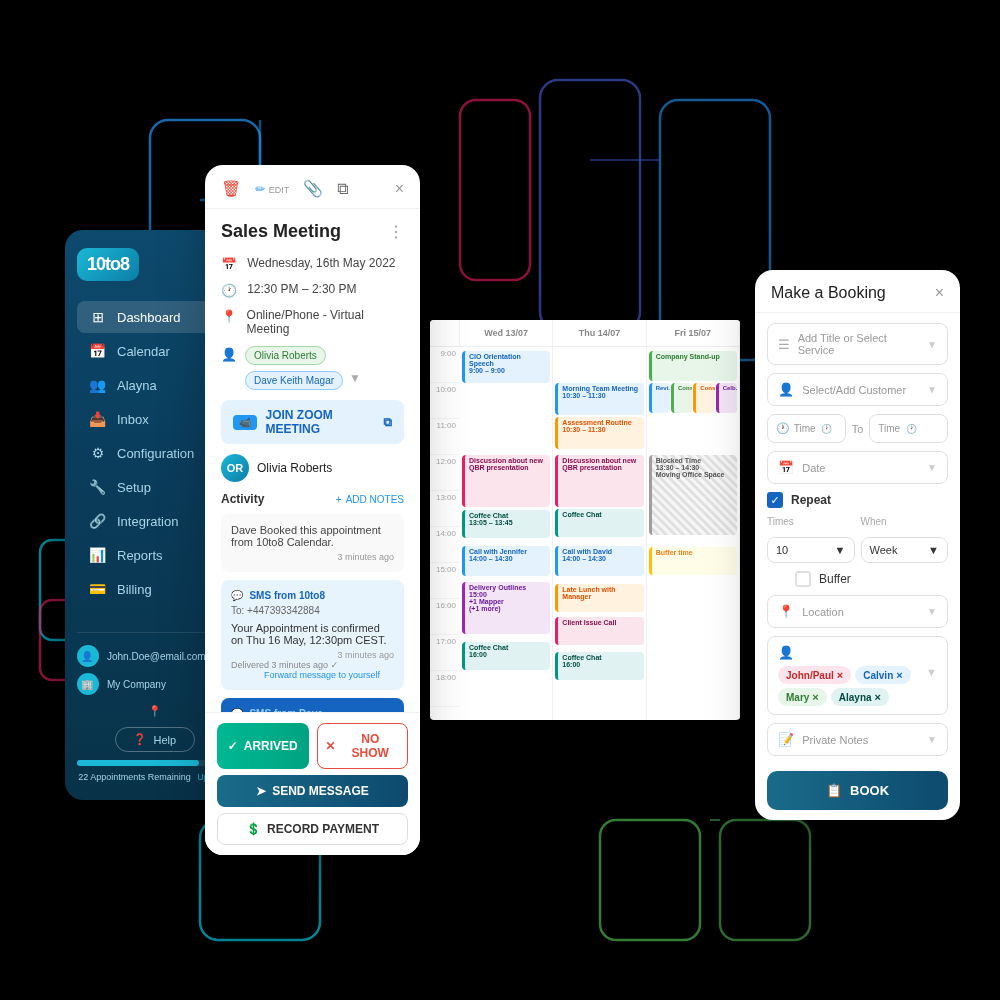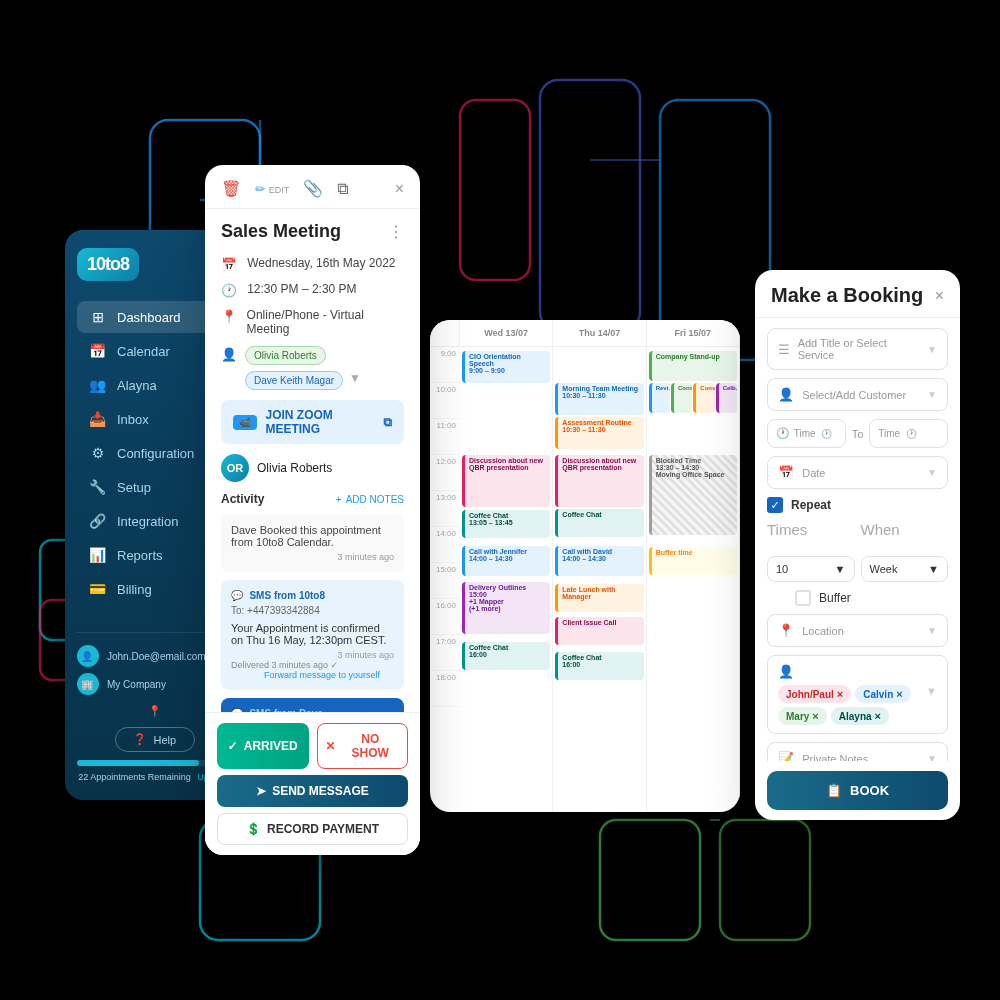--- a/index.html
+++ b/index.html
@@ -151,23 +151,23 @@
     .btn-record {
       background: #fff; color: #333; border: 1.5px solid #ddd; border-radius: 8px;
       padding: 8px; font-size: 12px; font-weight: 600;
       cursor: pointer; width: 100%; display: flex; align-items: center; justify-content: center; gap: 6px;
     }
 
     
     .calendar-panel {
       position: absolute;
       left: 430px; top: 320px;
-      width: 310px; height: 492px;
+      width: 310px; height: 400px;
       background: #fff;
-      border-radius: 20px;
+      border-radius: 4px;
       z-index: 15;
       box-shadow: 0 8px 32px rgba(0,0,0,0.18);
       overflow: hidden;
       display: flex; flex-direction: column;
     }
     .cal-header {
       display: flex; background: #fff; border-bottom: 1px solid #eee;
       font-size: 10px; font-weight: 600; color: #555;
     }
     .cal-col-header { flex: 1; text-align: center; padding: 8px 4px; border-right: 1px solid #f0f0f0; font-size: 9px; color: #888; }
@@ -202,21 +202,21 @@
       z-index: 20;
       box-shadow: 0 12px 48px rgba(0,0,0,0.25);
       overflow: hidden;
       display: flex; flex-direction: column;
     }
     .booking-header {
       display: flex; align-items: center; justify-content: space-between;
       padding: 14px 16px 10px;
       border-bottom: 1px solid #f0f0f0;
     }
-    .booking-title { font-size: 20px; font-weight: 700; color: #222; }
+    .booking-title { font-size: 16px; font-weight: 400; color: #222; }
     .booking-close { color: #999; font-size: 16px; cursor: pointer; }
     .booking-body { flex: 1; overflow-y: auto; padding: 10px 12px; }
     .booking-field {
       display: flex; align-items: center; gap: 8px;
       border: 1.5px solid #e0e0e0; border-radius: 8px;
       padding: 8px 10px; margin-bottom: 8px; cursor: pointer;
       font-size: 11px; color: #999;
     }
     .booking-field-icon { color: #aaa; font-size: 13px; }
     .booking-field-text { flex: 1; }
@@ -230,21 +230,21 @@
     .time-sep { font-size: 11px; color: #999; display: flex; align-items: center; }
     .checkbox-row { display: flex; align-items: center; gap: 8px; margin-bottom: 8px; }
     .checkbox { width: 16px; height: 16px; background: #1565c0; border-radius: 3px; display:flex; align-items:center; justify-content:center; }
     .checkbox-label { font-size: 12px; font-weight: 600; color: #333; }
     .repeat-options { display: flex; gap: 6px; margin-bottom: 8px; }
     .repeat-select {
       flex: 1; border: 1.5px solid #e0e0e0; border-radius: 8px;
       padding: 6px 8px; font-size: 11px; color: #333;
       display: flex; align-items: center; justify-content: space-between; cursor: pointer;
     }
-    .repeat-label { font-size: 15px; color: #aaa; margin-bottom: 18px; }
+    .repeat-label { font-size: 10px; color: #aaa; margin-bottom: 10px; }
     .buffer-row { display: flex; align-items: center; gap: 8px; margin-bottom: 8px; padding-left: 28px; }
     .buffer-checkbox { width: 16px; height: 16px; border: 2px solid #e0e0e0; border-radius: 3px; }
     .buffer-label { font-size: 12px; color: #333; }
     .staff-field {
       border: 1.5px solid #e0e0e0; border-radius: 8px;
       padding: 8px 10px; margin-bottom: 8px;
     }
     .staff-chips { display: flex; flex-wrap: wrap; gap: 4px; }
     .staff-chip {
       display: flex; align-items: center; gap: 3px;

